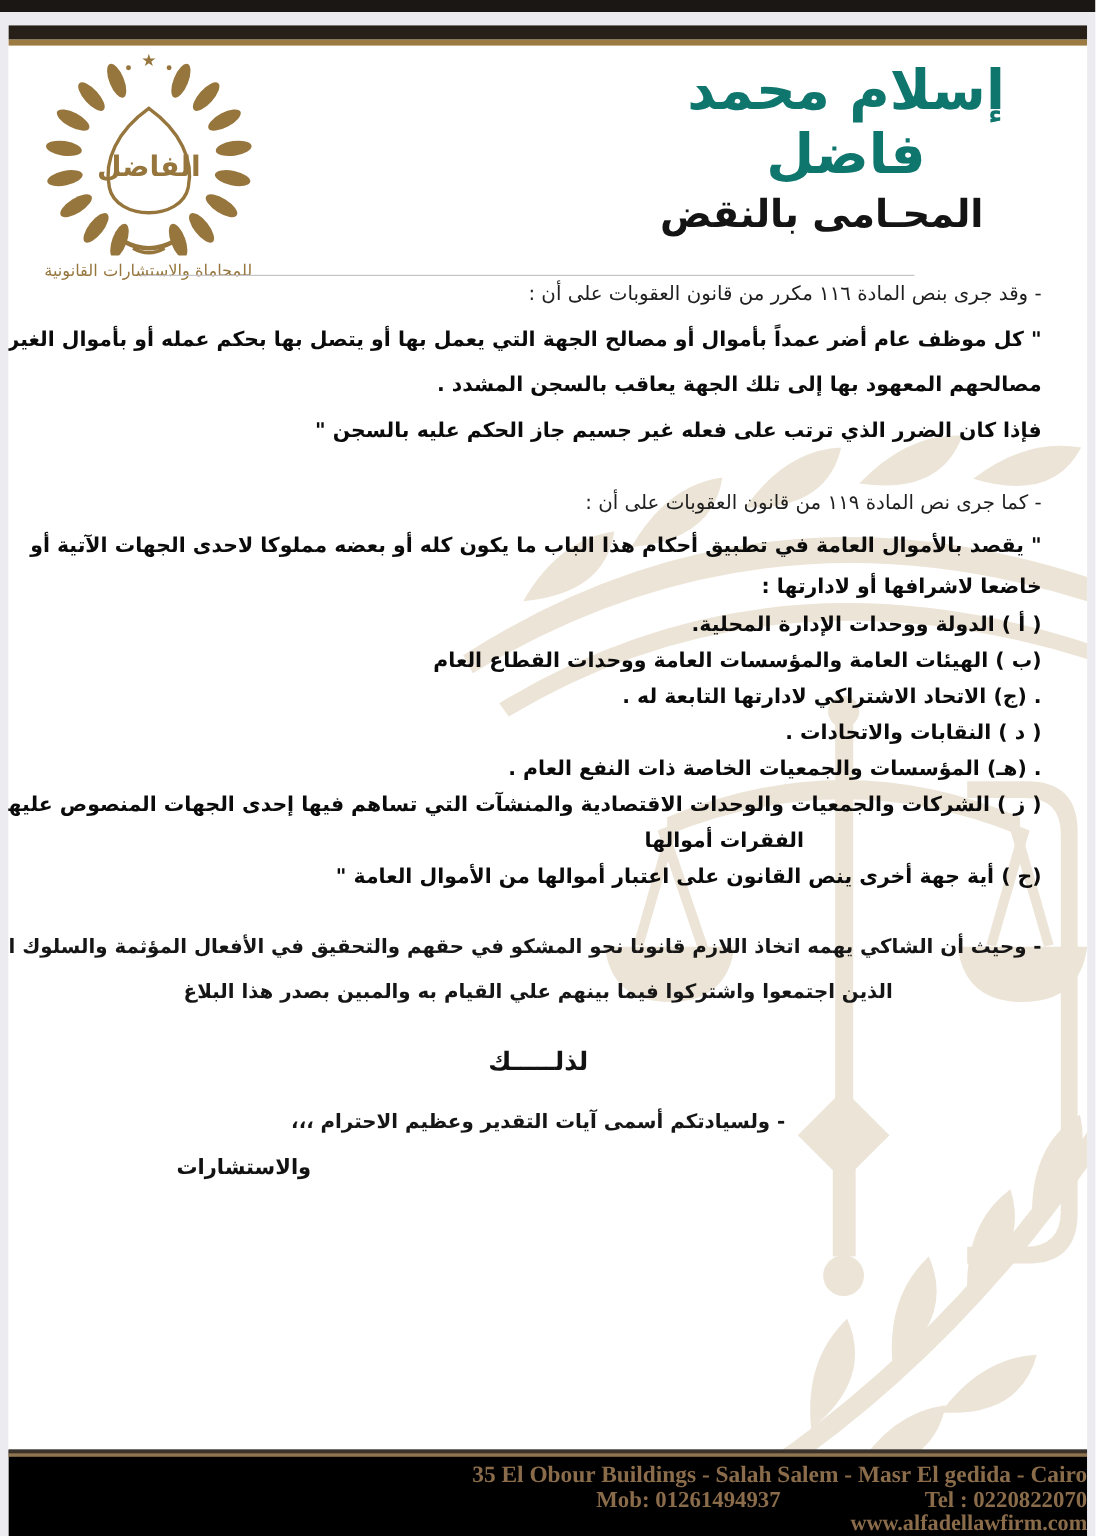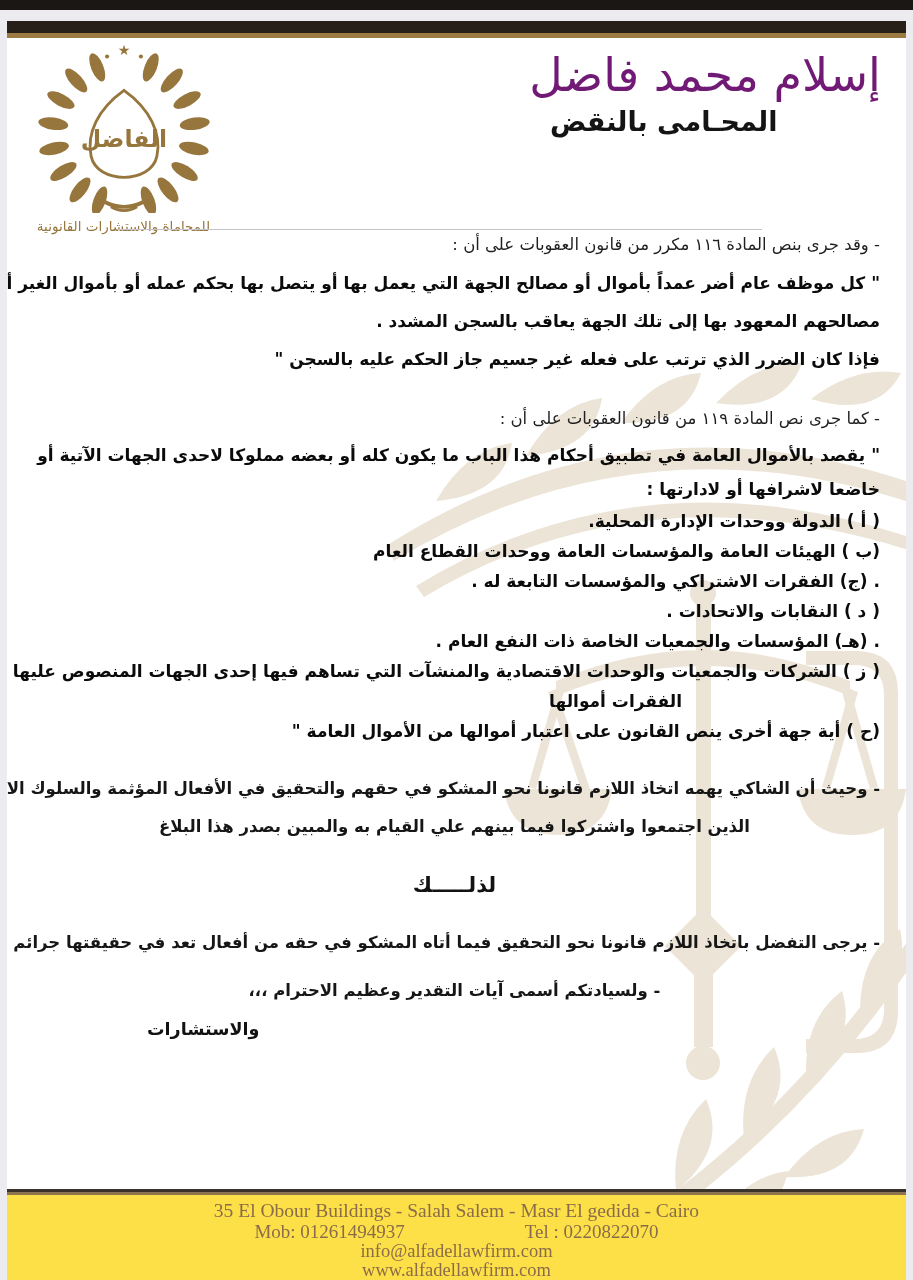--- a/index.html
+++ b/index.html
@@ -7,47 +7,47 @@
          font-family:"DejaVu Sans",sans-serif;}
   .strip-top{position:absolute;top:0;left:0;right:0;height:10px;background:#1b1715;}
   .doc{position:absolute;top:21px;left:7px;right:7px;bottom:0;background:#ffffff;overflow:hidden;}
   .docbar{height:12px;background:#262019;}
   .goldline{height:5px;background:#9c7b43;}
 
   
   .logo-block{position:absolute;top:20px;left:14px;width:205px;text-align:center;z-index:2;}
   .logo-sub{margin-top:2px;color:#96763d;font-weight:400;font-size:13.5px;line-height:15px;}
   .name-block{position:absolute;top:28px;right:6px;width:390px;z-index:2;direction:rtl;}
-  .atty-name{font-size:46px;font-weight:400;color:#701a75;text-align:center;line-height:1.15;
+  .atty-name{font-size:46px;font-weight:700;color:#0f766e;text-align:center;line-height:1.15;
              letter-spacing:-1px;}
-  .atty-title{font-size:27px;font-weight:700;color:#141414;text-align:left;padding-left:40px;
+  .atty-title{font-size:32px;font-weight:700;color:#141414;text-align:left;padding-left:40px;
               margin-top:4px;}
   .hdr-sep{position:absolute;top:208px;left:110px;width:645px;height:1px;background:#c3c3c8;z-index:2;}
 
   
   .wm{position:absolute;top:330px;right:-30px;z-index:0;pointer-events:none;}
 
   
-  .body-text{position:absolute;top:205px;right:26px;left:22px;z-index:2;direction:rtl;
+  .body-text{position:absolute;top:205px;right:38px;left:22px;z-index:2;direction:rtl;
              text-align:right;color:#121212;}
   .ln{white-space:nowrap;line-height:38px;font-size:17px;}
   .intro{font-weight:400;font-size:16.5px;color:#1f1f1f;}
   .b{font-weight:700;font-size:17px;color:#0b0b0b;}
   .l34{line-height:34px;}
   .l30{line-height:30px;}
   .cont{padding-right:198px;}
   .sb{font-weight:700;font-size:16.5px;color:#161616;}
   .ctr{text-align:center;white-space:normal;}
   .mt10{margin-top:10px;} .mt18{margin-top:18px;} .mt22{margin-top:22px;} .mt24{margin-top:24px;}
   .heading{font-weight:800;font-size:21px;text-align:center;line-height:42px;}
   .sig{font-weight:600;font-size:17.5px;text-align:left;padding-left:118px;}
 
   
-  .footer{position:absolute;left:0;right:0;bottom:0;background:#fde047;z-index:3;text-align:center;
-          font-family:"Liberation Serif",serif;color:#8a6c4b;font-weight:400;}
+  .footer{position:absolute;left:0;right:0;bottom:0;background:#000000;z-index:3;text-align:right;
+          font-family:"Liberation Serif",serif;color:#8a6c4b;font-weight:700;}
   .rule-dark{height:3px;background:#3a332b;}
   .rule-gold{height:3px;background:#8f7450;}
   .f-pad{padding-top:5px;}
   .f-address{font-size:19.5px;line-height:21px;}
   .f-phones{font-size:19px;line-height:21px;}
   .f-tel{margin-left:120px;}
   .f-email,.f-web{font-size:18.5px;line-height:19px;}
 </style>
 </head>
 <body>
@@ -144,40 +144,38 @@
     <div class="body-text">
       <div class="ln intro">- وقد جرى بنص المادة ١١٦ مكرر من قانون العقوبات على أن :</div>
       <div class="ln b">" كل موظف عام أضر عمداً بأموال أو مصالح الجهة التي يعمل بها أو يتصل بها بحكم عمله أو بأموال الغير أو</div>
       <div class="ln b">مصالحهم المعهود بها إلى تلك الجهة يعاقب بالسجن المشدد .</div>
       <div class="ln b">فإذا كان الضرر الذي ترتب على فعله غير جسيم جاز الحكم عليه بالسجن "</div>
       <div class="ln intro mt22">- كما جرى نص المادة ١١٩ من قانون العقوبات على أن :</div>
       <div class="ln b l34">" يقصد بالأموال العامة في تطبيق أحكام هذا الباب ما يكون كله أو بعضه مملوكا لاحدى الجهات الآتية أو</div>
       <div class="ln b l34">خاضعا لاشرافها أو لادارتها :</div>
       <div class="ln b l30">( أ ) الدولة ووحدات الإدارة المحلية.</div>
       <div class="ln b l30">(ب ) الهيئات العامة والمؤسسات العامة ووحدات القطاع العام</div>
-      <div class="ln b l30">. (ج) الفقرات الاشتراكي والمؤسسات التابعة له .</div>
+      <div class="ln b l30">. (ج) الاتحاد الاشتراكي لادارتها التابعة له .</div>
       <div class="ln b l30">( د ) النقابات والاتحادات .</div>
       <div class="ln b l30">. (هـ) المؤسسات والجمعيات الخاصة ذات النفع العام .</div>
       <div class="ln b l30">( ز ) الشركات والجمعيات والوحدات الاقتصادية والمنشآت التي تساهم فيها إحدى الجهات المنصوص عليها في</div>
       <div class="ln b l30 cont">الفقرات أموالها</div>
       <div class="ln b l30">(ح ) أية جهة أخرى ينص القانون على اعتبار أموالها من الأموال العامة "</div>
       <div class="ln sb mt24">- وحيث أن الشاكي يهمه اتخاذ اللازم قانونا نحو المشكو في حقهم والتحقيق في الأفعال المؤثمة والسلوك الاجرامي</div>
       <div class="ln sb ctr">الذين اجتمعوا واشتركوا فيما بينهم علي القيام به والمبين بصدر هذا البلاغ</div>
       <div class="ln heading mt18">لذلـــــك</div>
-      <div class="ln sb mt18">- يرجى التفضل باتخاذ اللازم قانونا نحو التحقيق فيما أتاه المشكو في حقه من أفعال تعد في حقيقتها جرائم</div>
       <div class="ln sb ctr mt10">- ولسيادتكم أسمى آيات التقدير وعظيم الاحترام ،،،</div>
       <div class="ln sig">والاستشارات</div>
     </div>
 
     <div class="footer">
       <div class="rule-dark"></div>
       <div class="rule-gold"></div>
       <div class="f-pad">
         <div class="f-address">35 El Obour Buildings - Salah Salem - Masr El gedida - Cairo</div>
         <div class="f-phones">
           <span>Mob: 01261494937</span><span class="f-tel">Tel : 0220822070</span>
         </div>
-        <div class="f-email">info@alfadellawfirm.com</div>
         <div class="f-web">www.alfadellawfirm.com</div>
       </div>
     </div>
   </div>
 </div>
 
 </body></html>

